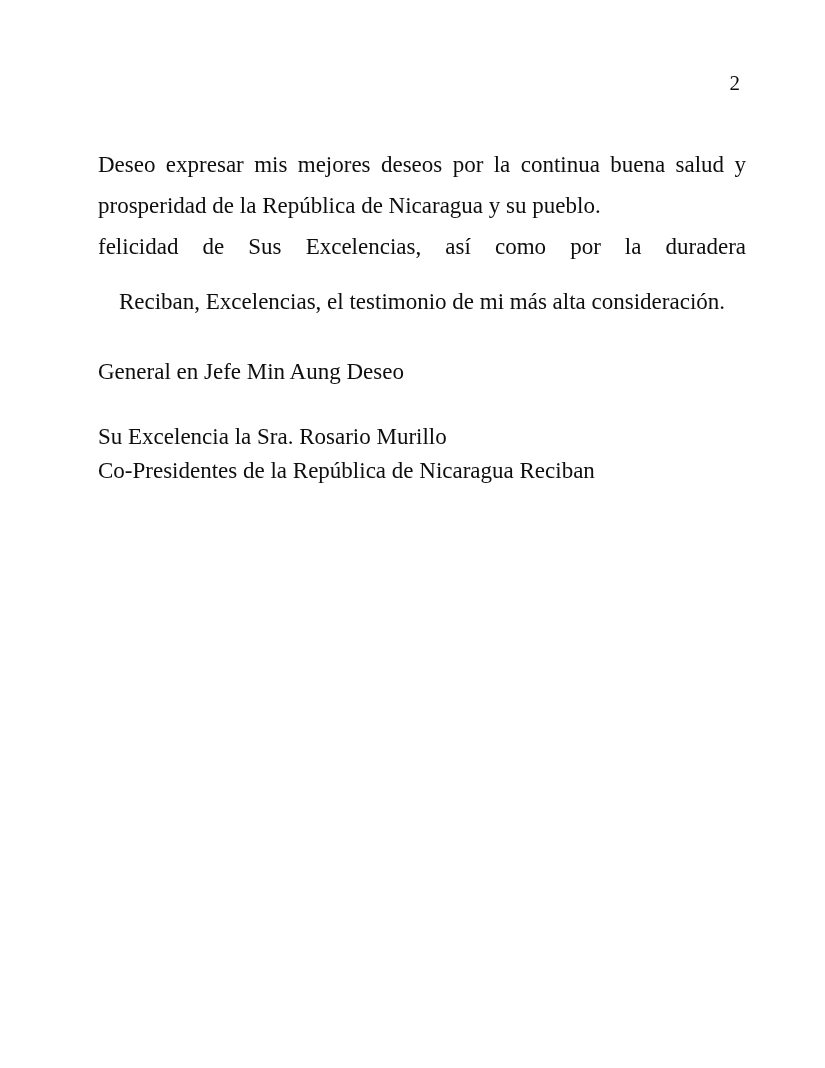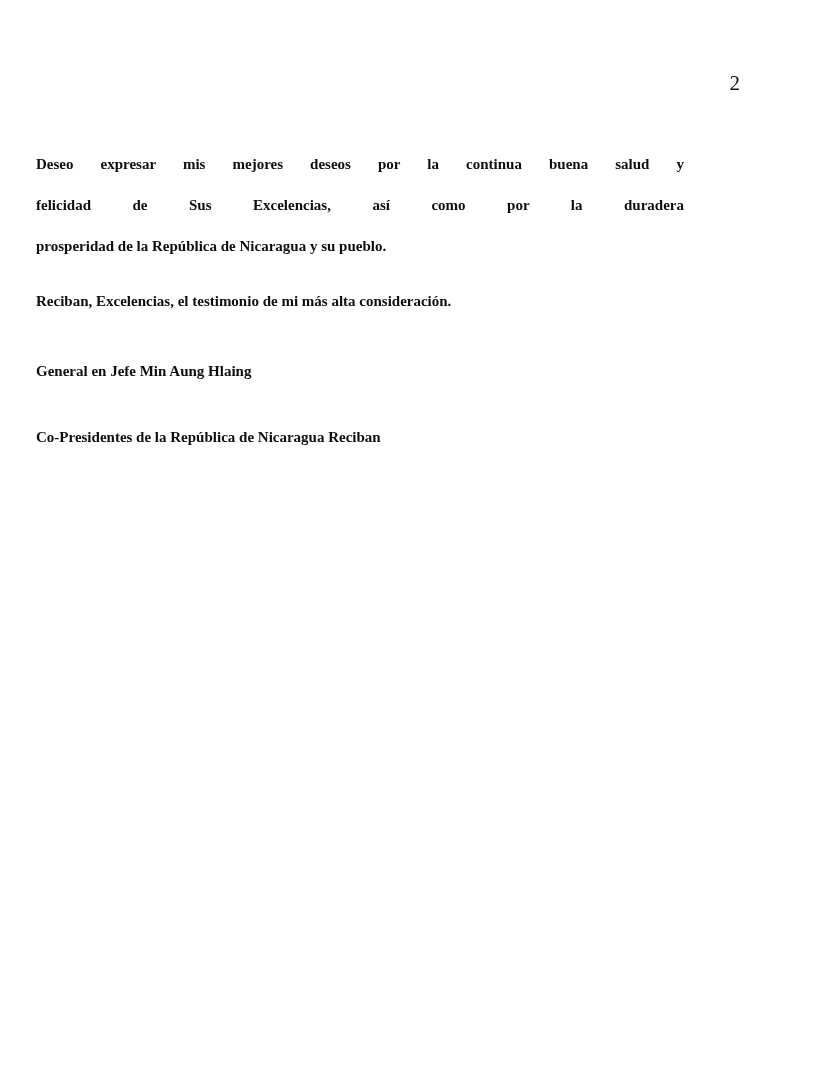--- a/index.html
+++ b/index.html
@@ -23,40 +23,41 @@
   }
   .page-header{
     padding-top:72px;
     padding-right:85px;
     text-align:right;
     font-size:21px;
     line-height:22px;
     font-weight:400;
   }
   .content{
-    margin-left:36px;
+    margin-left:98px;
     width:648px;
-    font-weight:700;
-    font-size:15px;
+    font-weight:400;
+    font-size:23px;
   }
   .para-1{
     margin-top:50px;
     line-height:41px;
   }
   .para-1 .line{
     text-align:left;
   }
   .para-1 .line-justify{
     text-align:justify;
     text-align-last:justify;
   }
   .para-2{
     margin-top:14px;
     line-height:41px;
     white-space:nowrap;
+    text-align:center;
   }
   .para-3{
     margin-top:29px;
     line-height:41px;
     white-space:nowrap;
   }
   .para-4{
     margin-top:28px;
     line-height:34px;
   }
@@ -68,26 +69,27 @@
 <body>
 
 <div class="page">
 
   <div class="page-header">2</div>
 
   <div class="content">
 
     <div class="para-1">
       <div class="line line-justify">Deseo expresar mis mejores deseos por la continua buena salud y</div>
+      <div class="line">prosperidad de la República de Nicaragua y su pueblo.</div>
       <div class="line line-justify">felicidad de Sus Excelencias, así como por la duradera</div>
-      <div class="line">prosperidad de la República de Nicaragua y su pueblo.</div>
     </div>
 
     <div class="para-2">Reciban, Excelencias, el testimonio de mi más alta consideración.</div>
 
-    <div class="para-3">General en Jefe Min Aung Hlaing</div>
+    <div class="para-3">General en Jefe Min Aung Deseo</div>
 
     <div class="para-4">
+      <div class="line">Su Excelencia la Sra. Rosario Murillo</div>
       <div class="line">Co-Presidentes de la República de Nicaragua Reciban</div>
     </div>
 
   </div>
 </div>
 
 </body></html>

